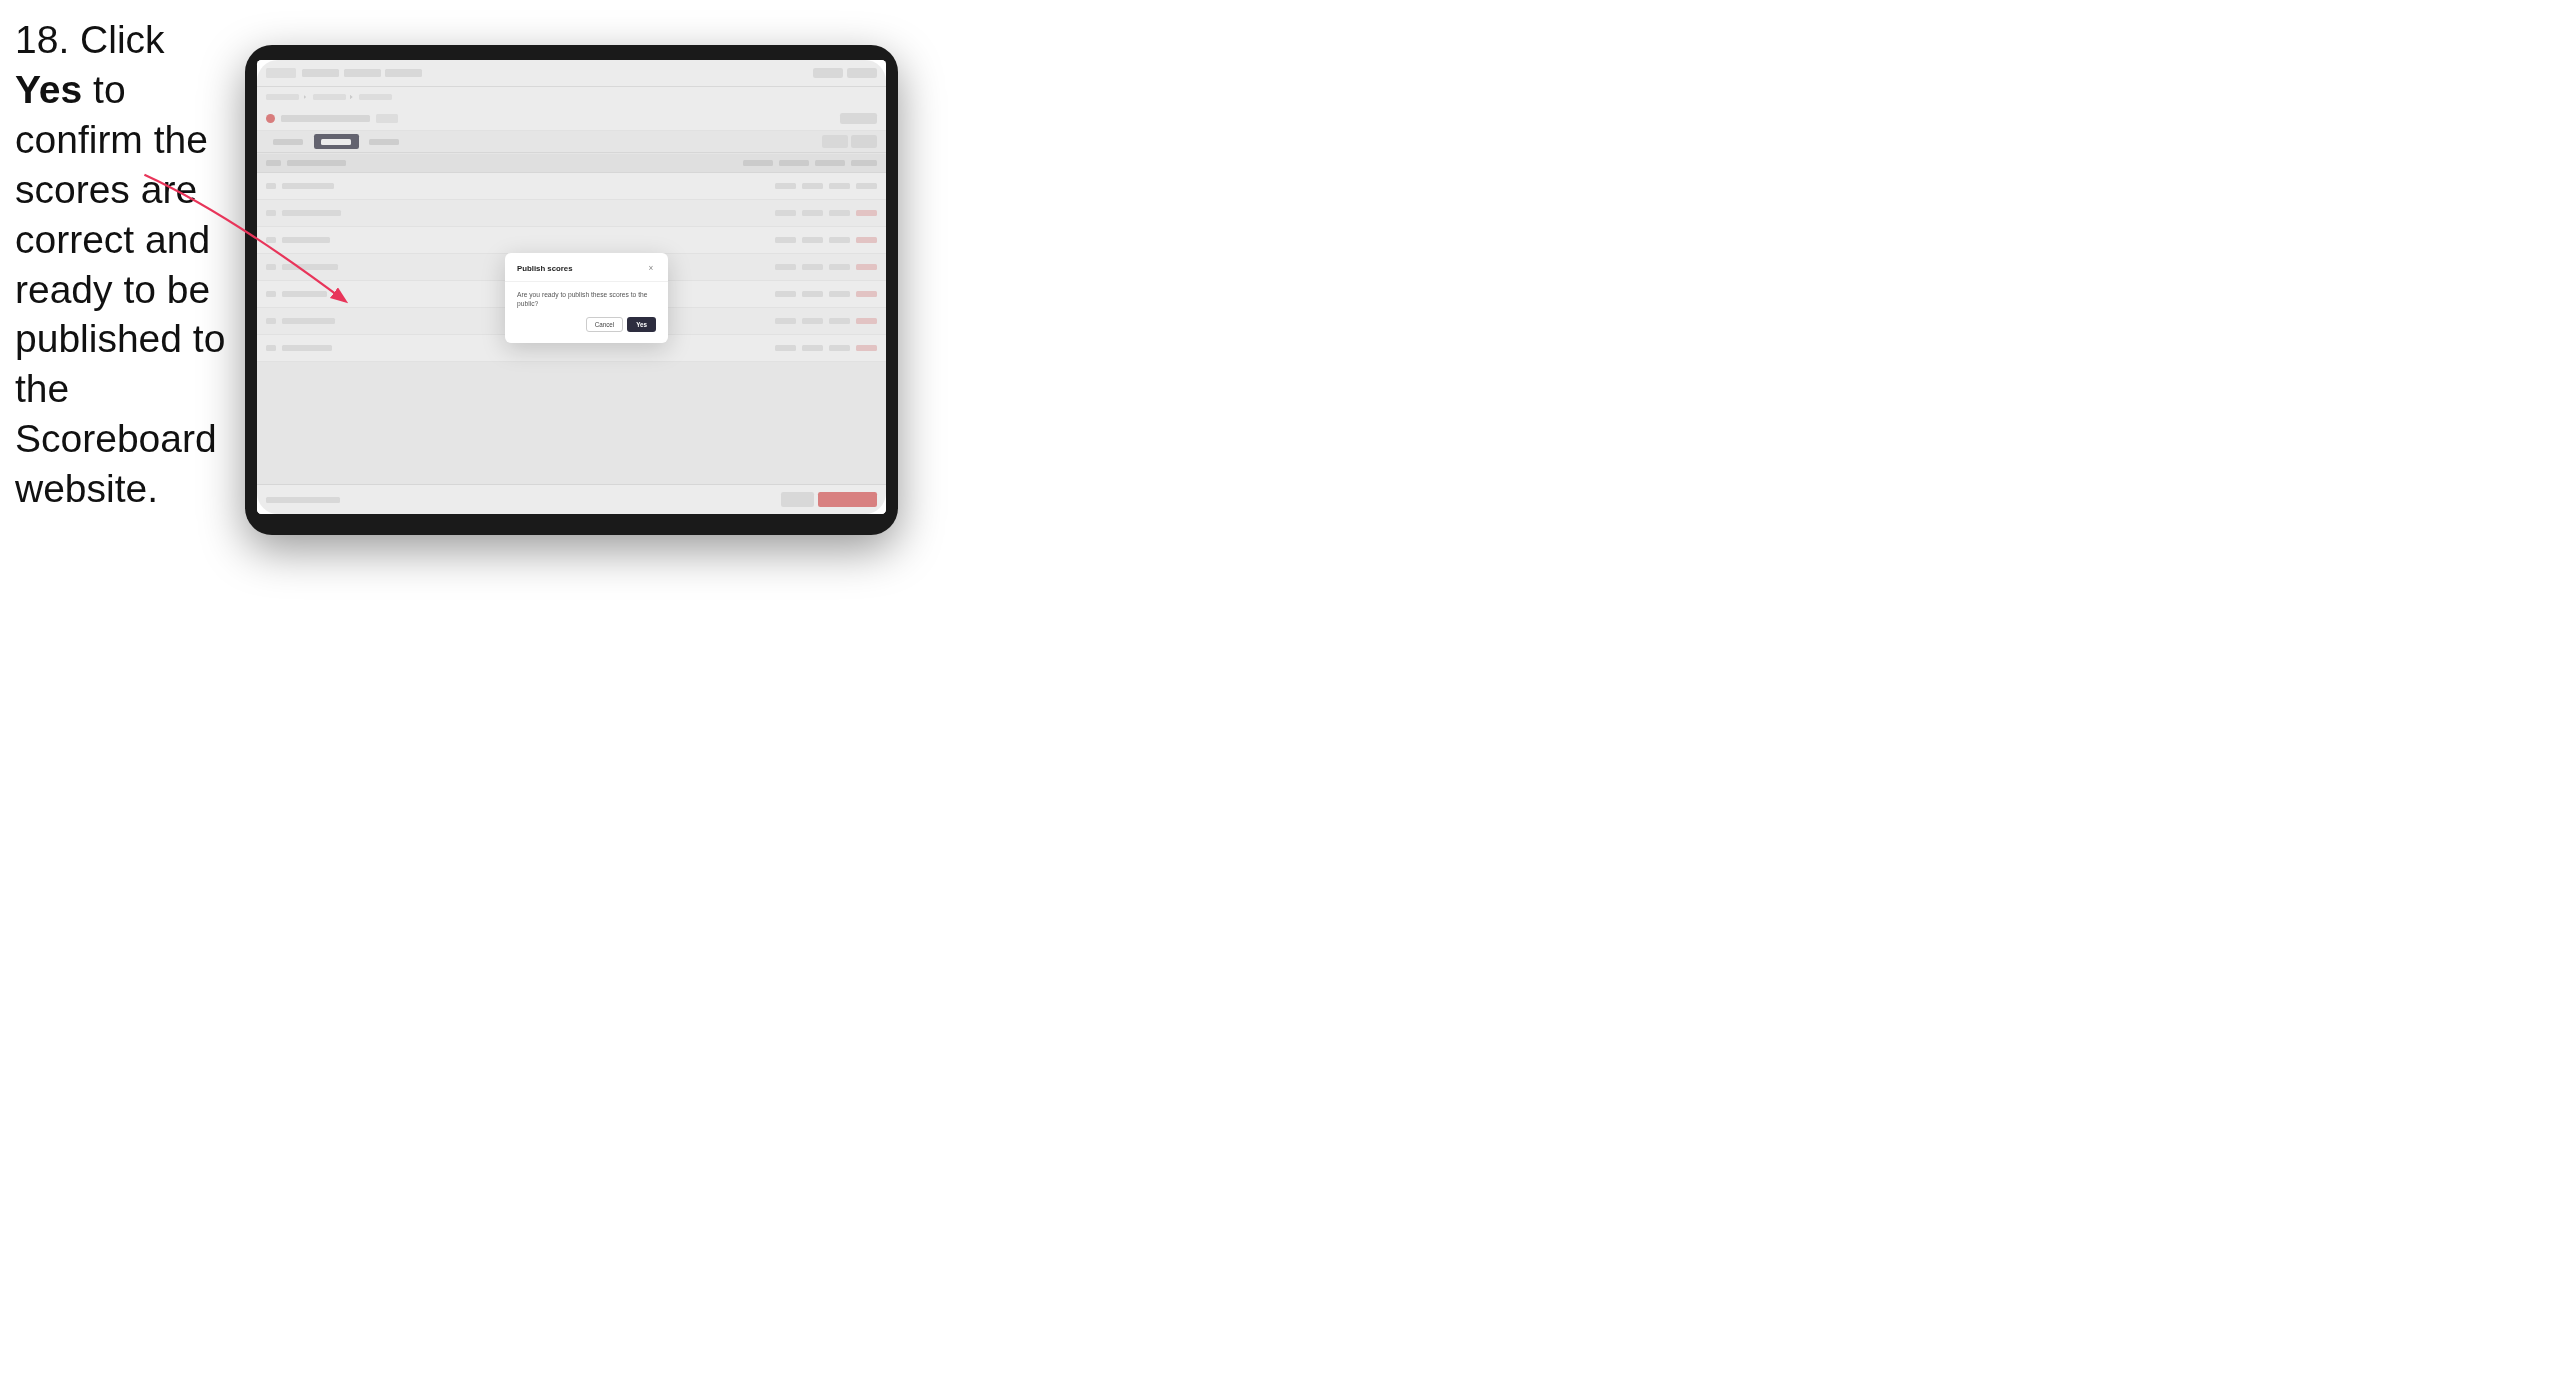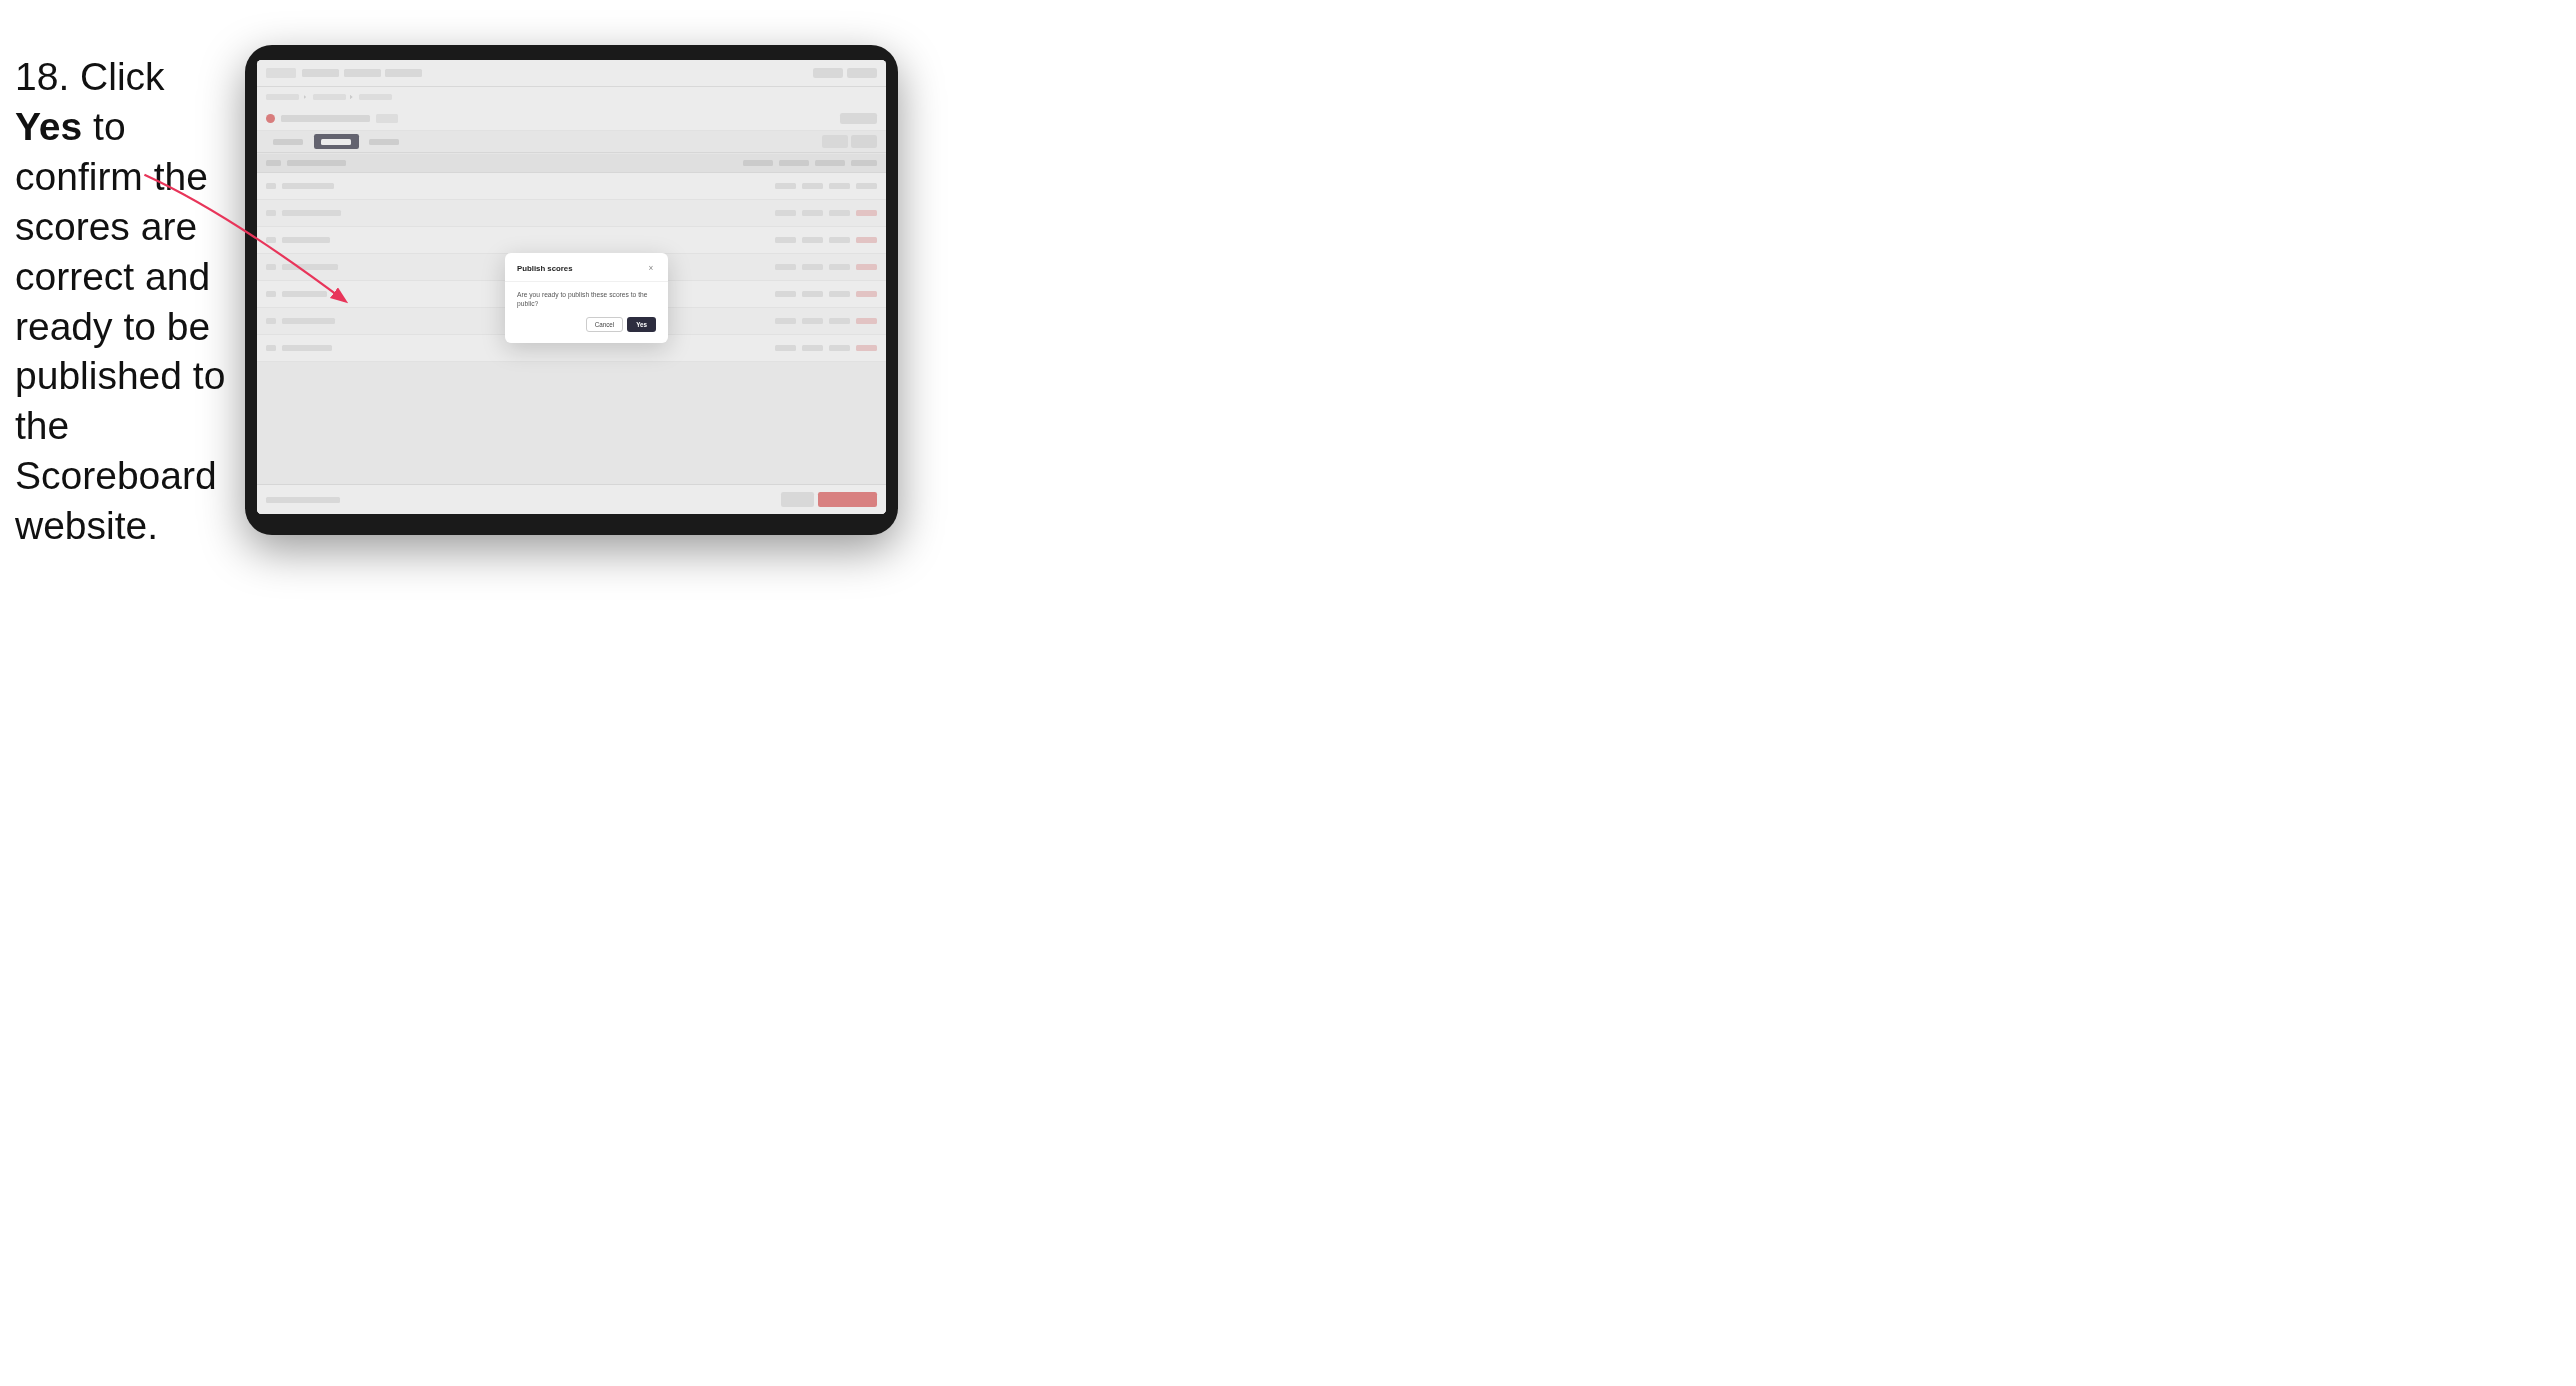--- a/index.html
+++ b/index.html
@@ -281,20 +281,21 @@
     
     .modal-overlay {
       position: absolute;
       inset: 0;
       background: rgba(200,200,200,0.35);
       display: flex;
       align-items: center;
       justify-content: center;
       padding-top: 22px;
       padding-left: 30px;
+      border-radius: 21px;
     }
 
     
     .dialog {
       background: #ffffff;
       border-radius: 6px;
       box-shadow: 0 6px 24px rgba(0,0,0,0.18);
       width: 163px;
       padding: 0;
       overflow: hidden;
@@ -372,21 +373,20 @@
     .step-text {
       position: absolute;
       left: 15px;
       top: 15px;
       width: 215px;
       font-size: 39px;
       line-height: 1.28;
       color: #111111;
       font-family: -apple-system, BlinkMacSystemFont, 'Helvetica Neue', Arial, sans-serif;
       font-weight: 400;
-      margin-top: 37px;
     }
     .step-text strong {
       font-weight: 700;
     }
   </style>
 </head>
 <body>
 
 <div class="step-text">
   <span>18.</span><span> Click </span><strong>Yes</strong><span> to confirm the scores are correct and ready to be published to the Scoreboard website.</span>

